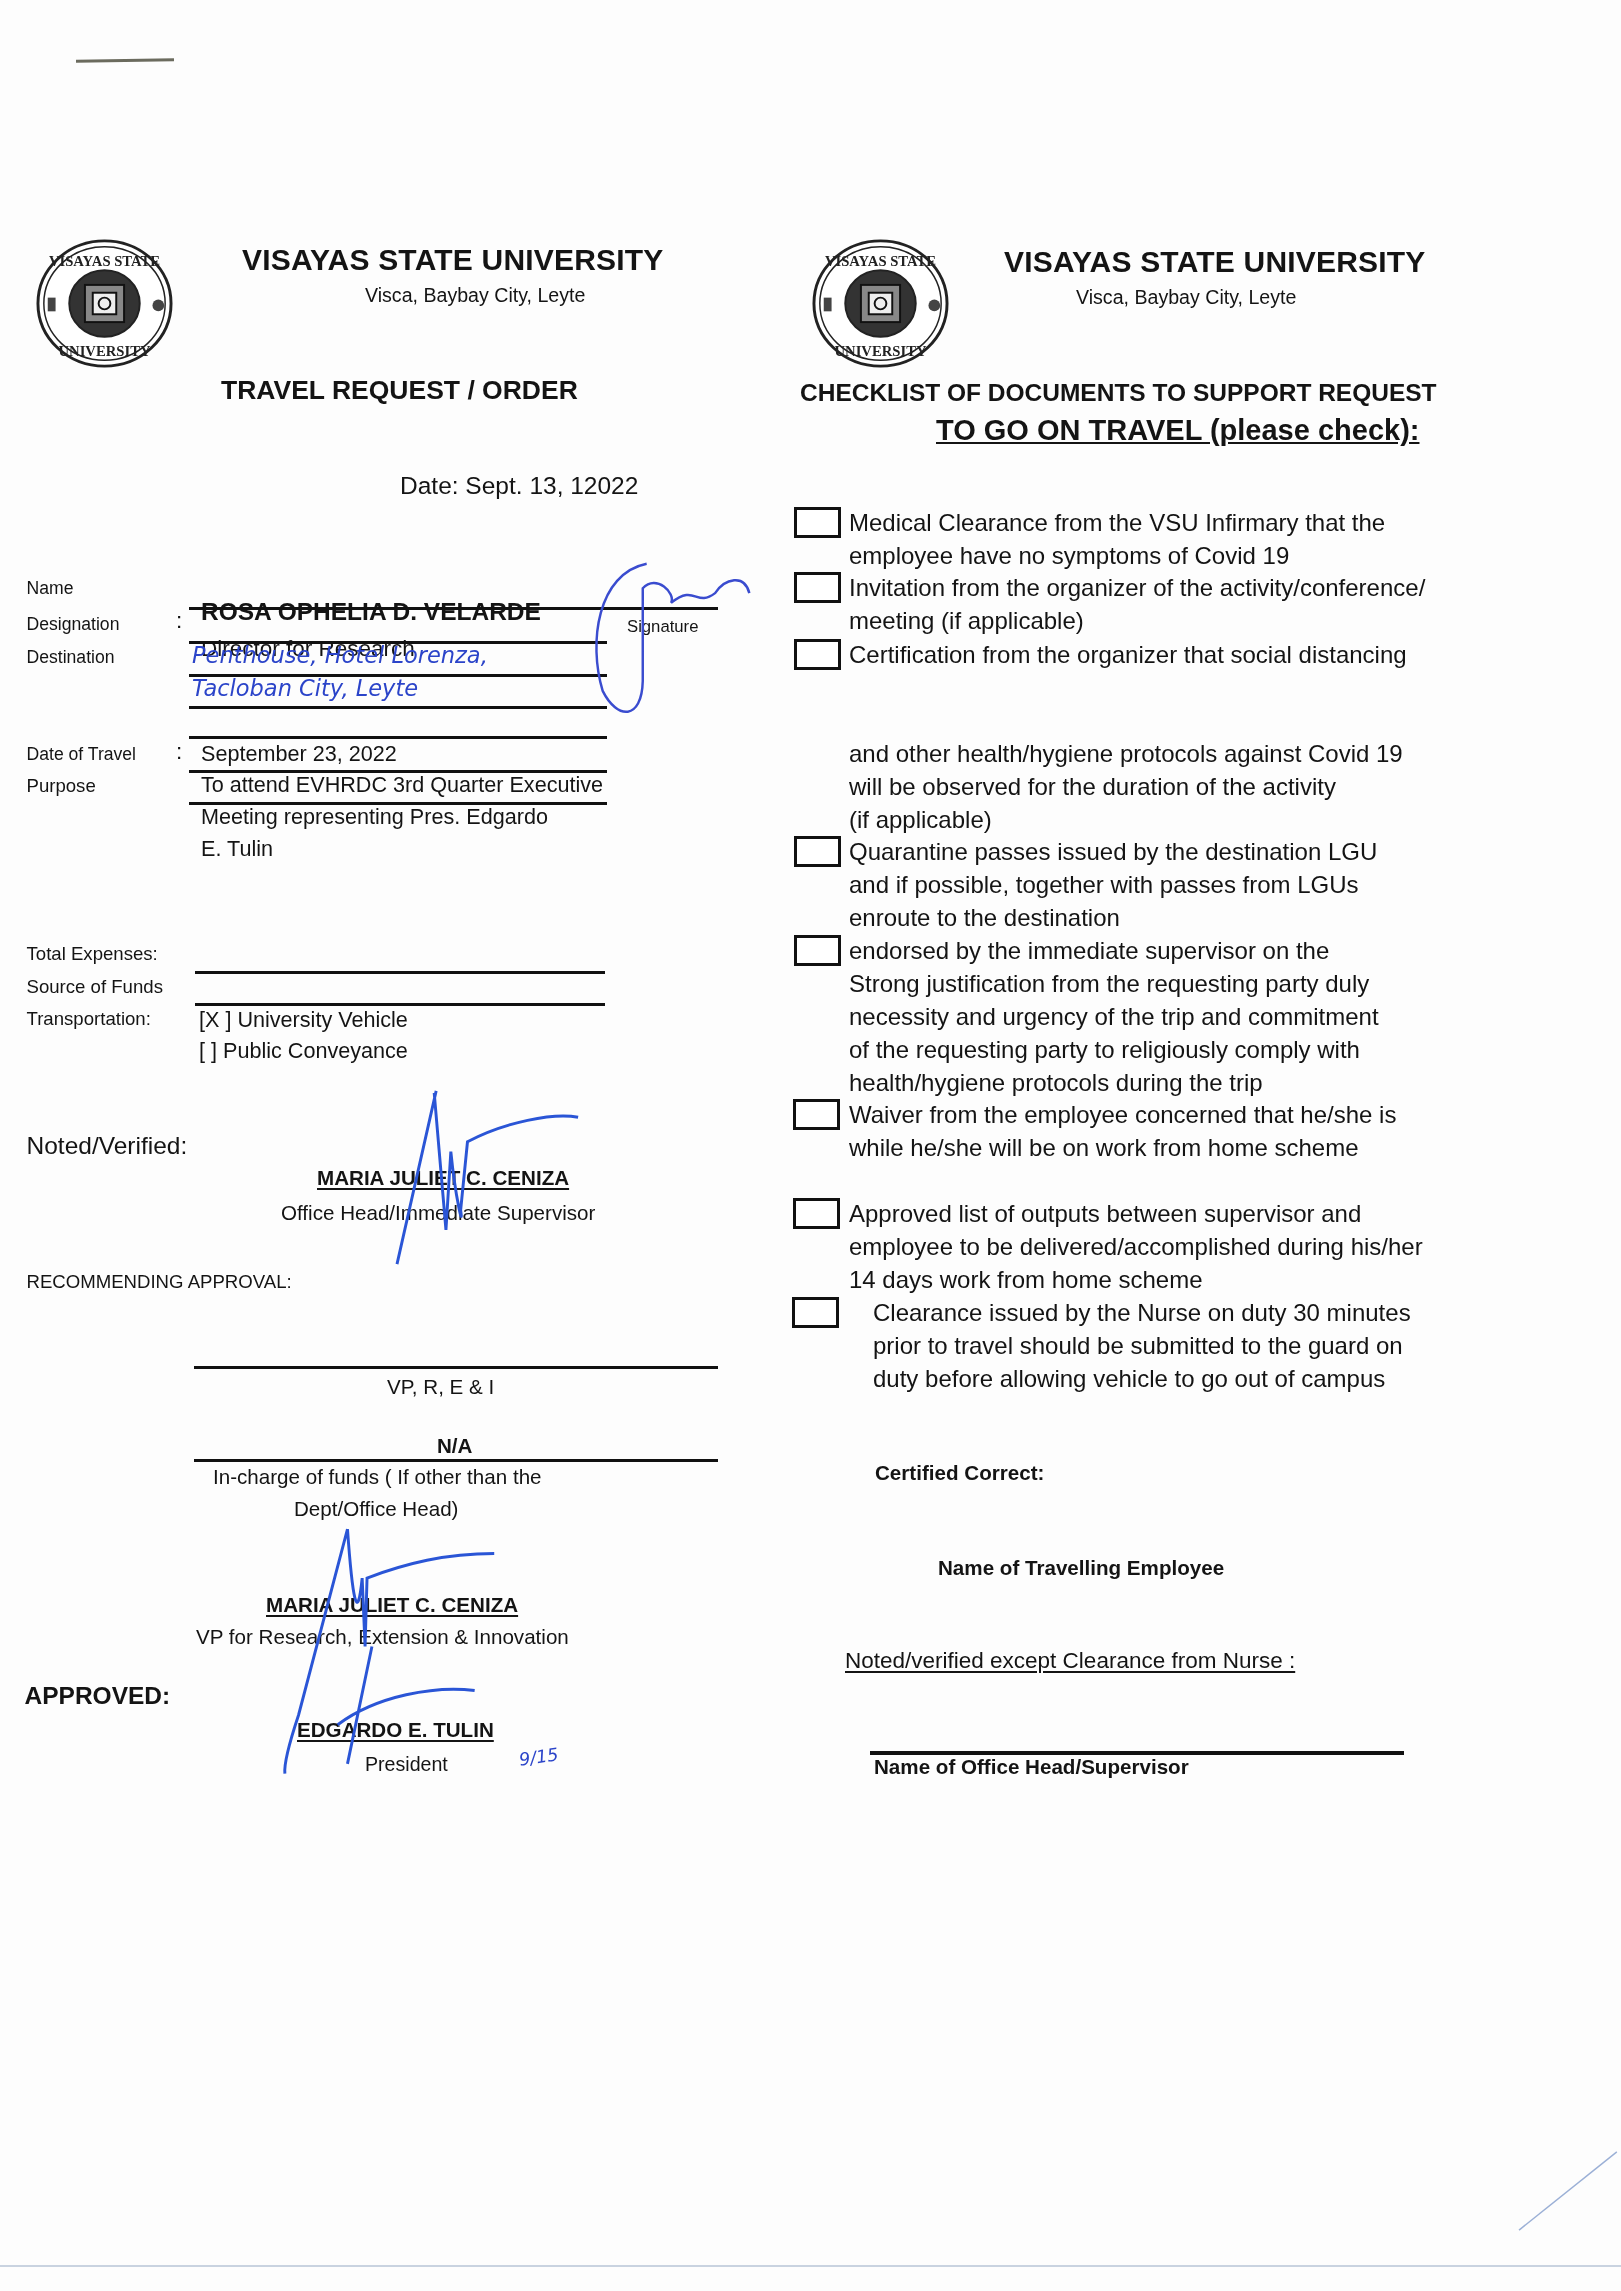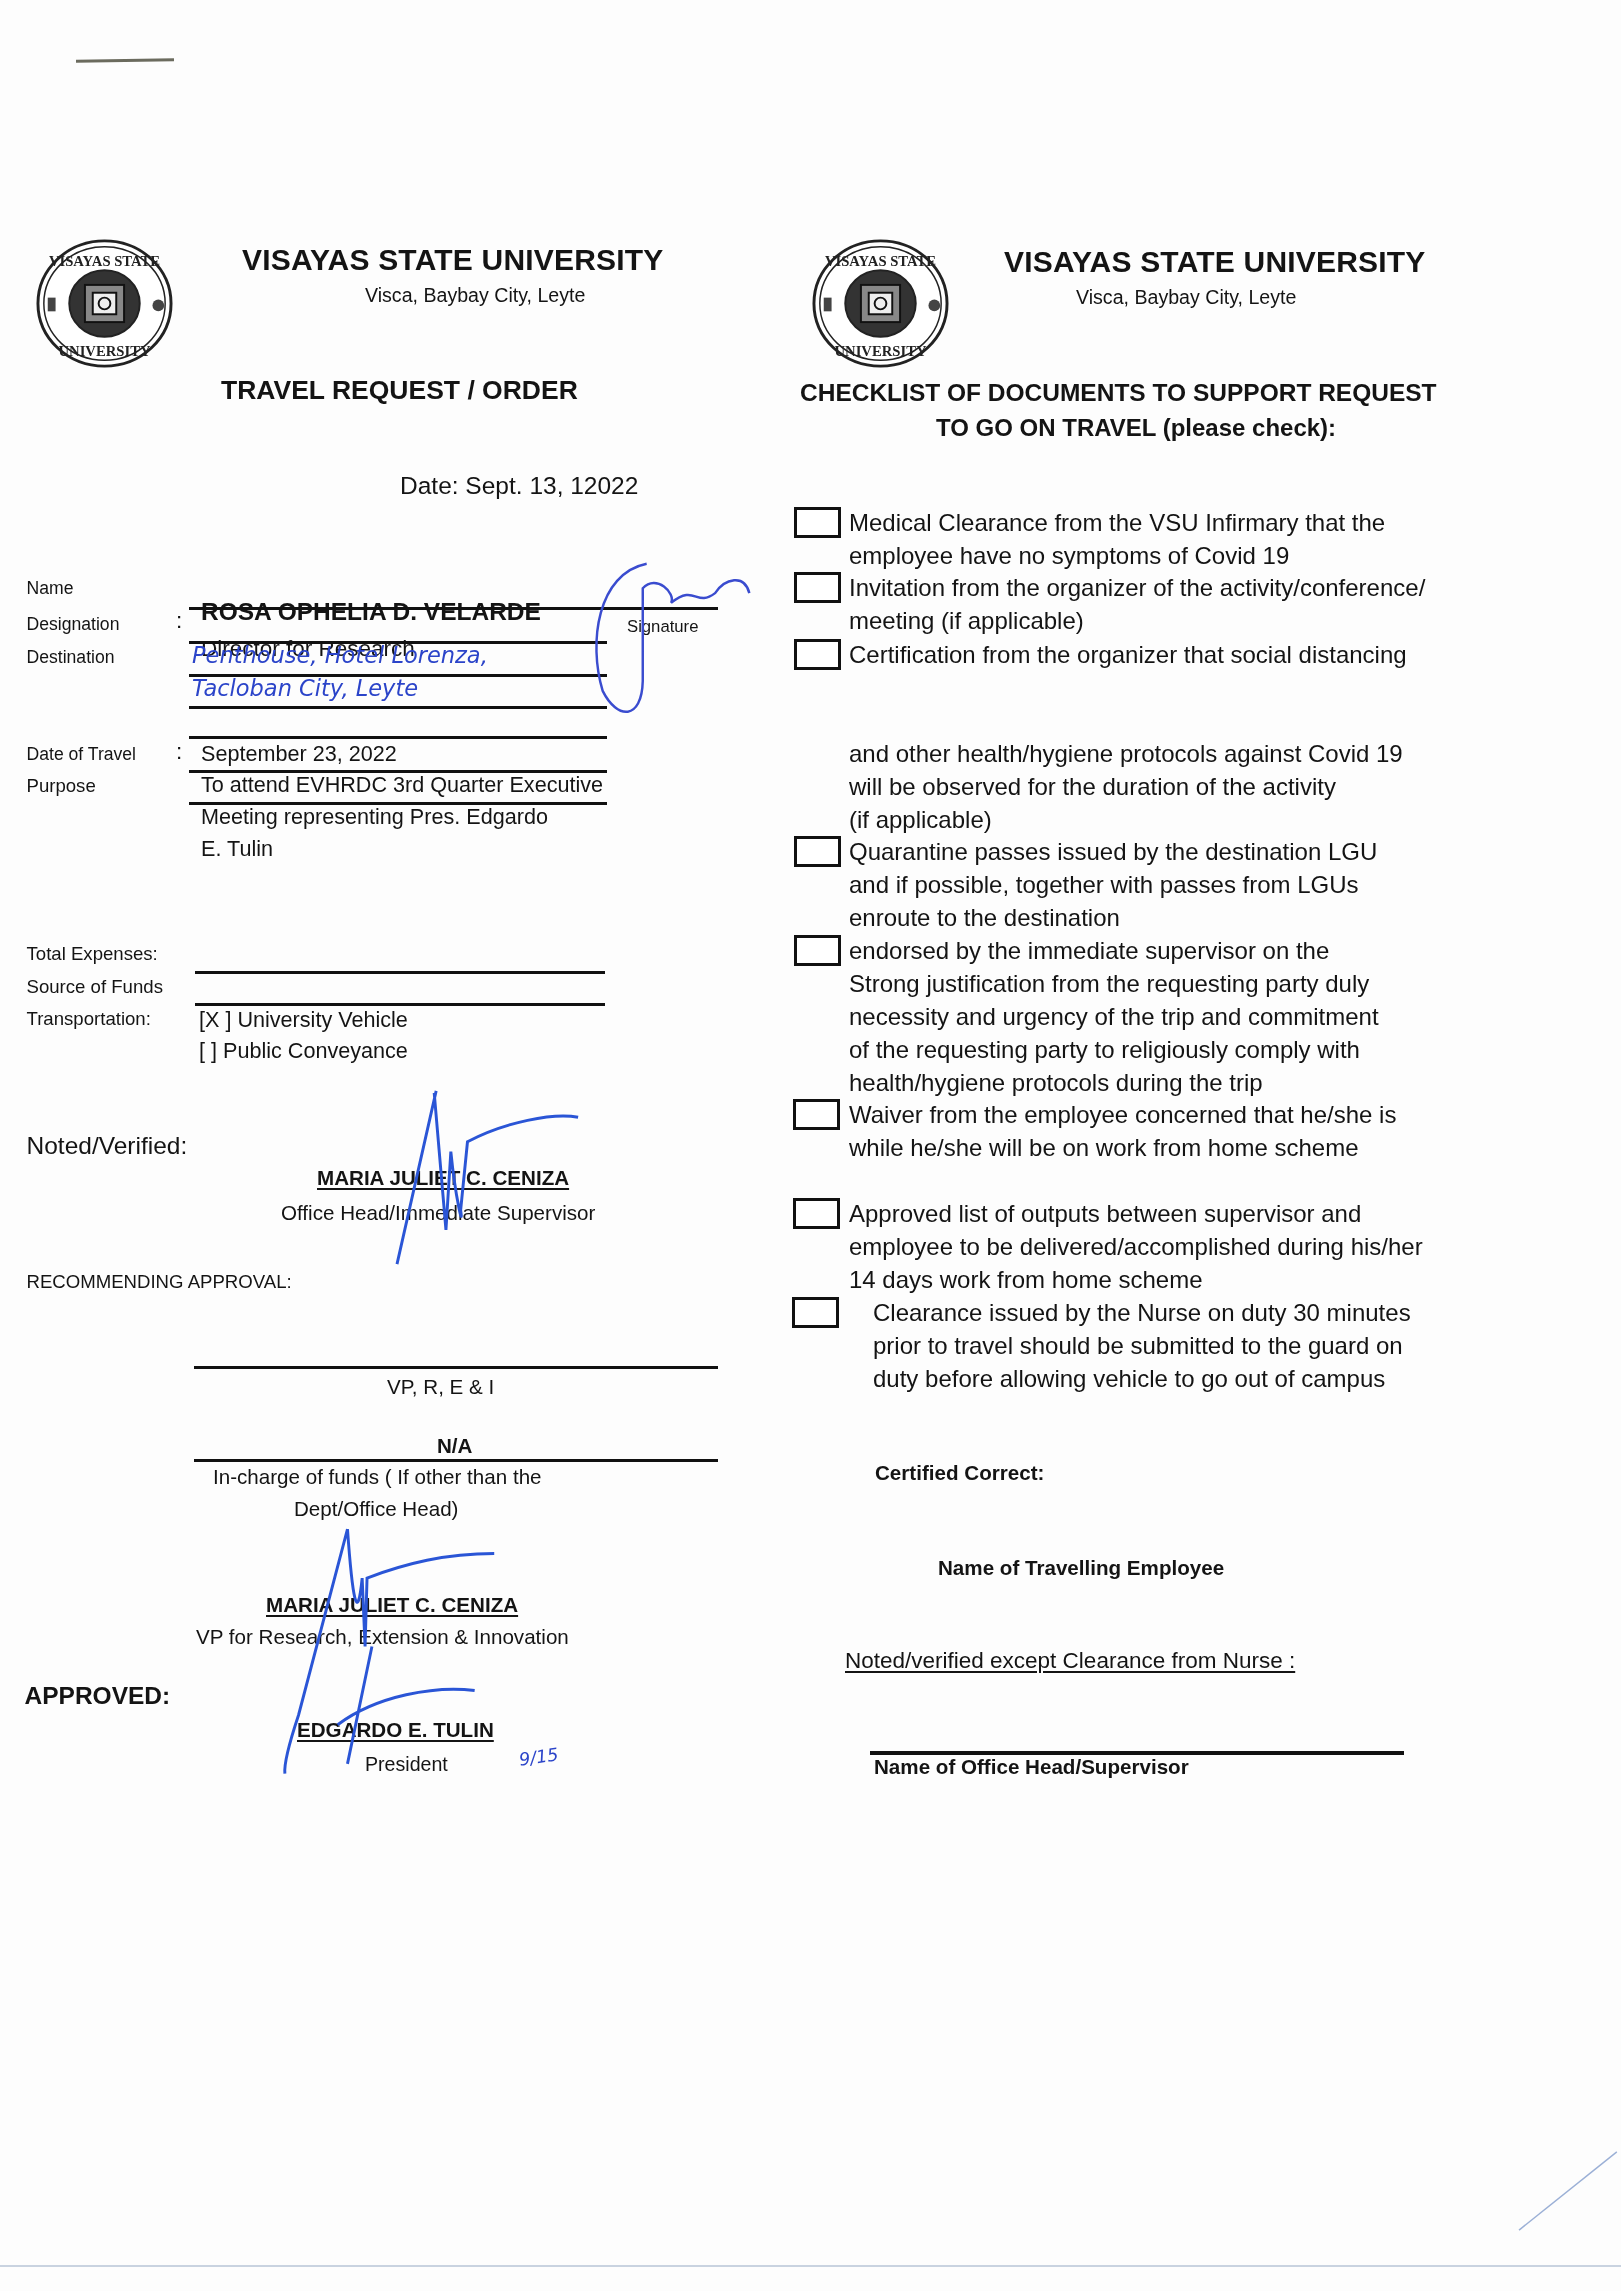--- a/index.html
+++ b/index.html
@@ -131,21 +131,21 @@
     <text x="75" y="32" text-anchor="middle" font-size="15" font-family="Liberation Serif, serif" font-weight="bold" fill="#222">VISAYAS STATE</text>
     <text x="75" y="124" text-anchor="middle" font-size="15" font-family="Liberation Serif, serif" font-weight="bold" fill="#222">UNIVERSITY</text>
     <circle cx="130" cy="72" r="6" fill="#444"></circle>
     <rect x="17" y="64" width="8" height="14" fill="#444"></rect>
   </svg>
 
   <div class="abs uni-title" style="left:1004px;top:245px;">VISAYAS STATE UNIVERSITY</div>
   <div class="abs uni-addr" style="left:1076px;top:286px;">Visca, Baybay City, Leyte</div>
 
   <div class="abs" style="left:800px;top:379px;font-size:24.5px;font-weight:bold;">CHECKLIST OF DOCUMENTS TO SUPPORT REQUEST</div>
-  <div class="abs" style="left:936px;top:414px;font-size:24px;font-weight:bold;">TO GO ON TRAVEL (please check):</div>
+  <div class="abs" style="left:936px;top:414px;font-size:29px;font-weight:bold;text-decoration:underline;">TO GO ON TRAVEL (please check):</div>
 
   <div class="chk" style="left:794px;top:507px;"></div>
   <div class="chk-text" style="left:849px;top:506px;">
     <div>Medical Clearance from the VSU Infirmary that the</div>
     <div>employee have no symptoms of Covid 19</div>
   </div>
 
   <div class="chk" style="left:794px;top:572px;"></div>
   <div class="chk-text" style="left:849px;top:571px;">
     <div>Invitation from the organizer of the activity/conference/</div>

